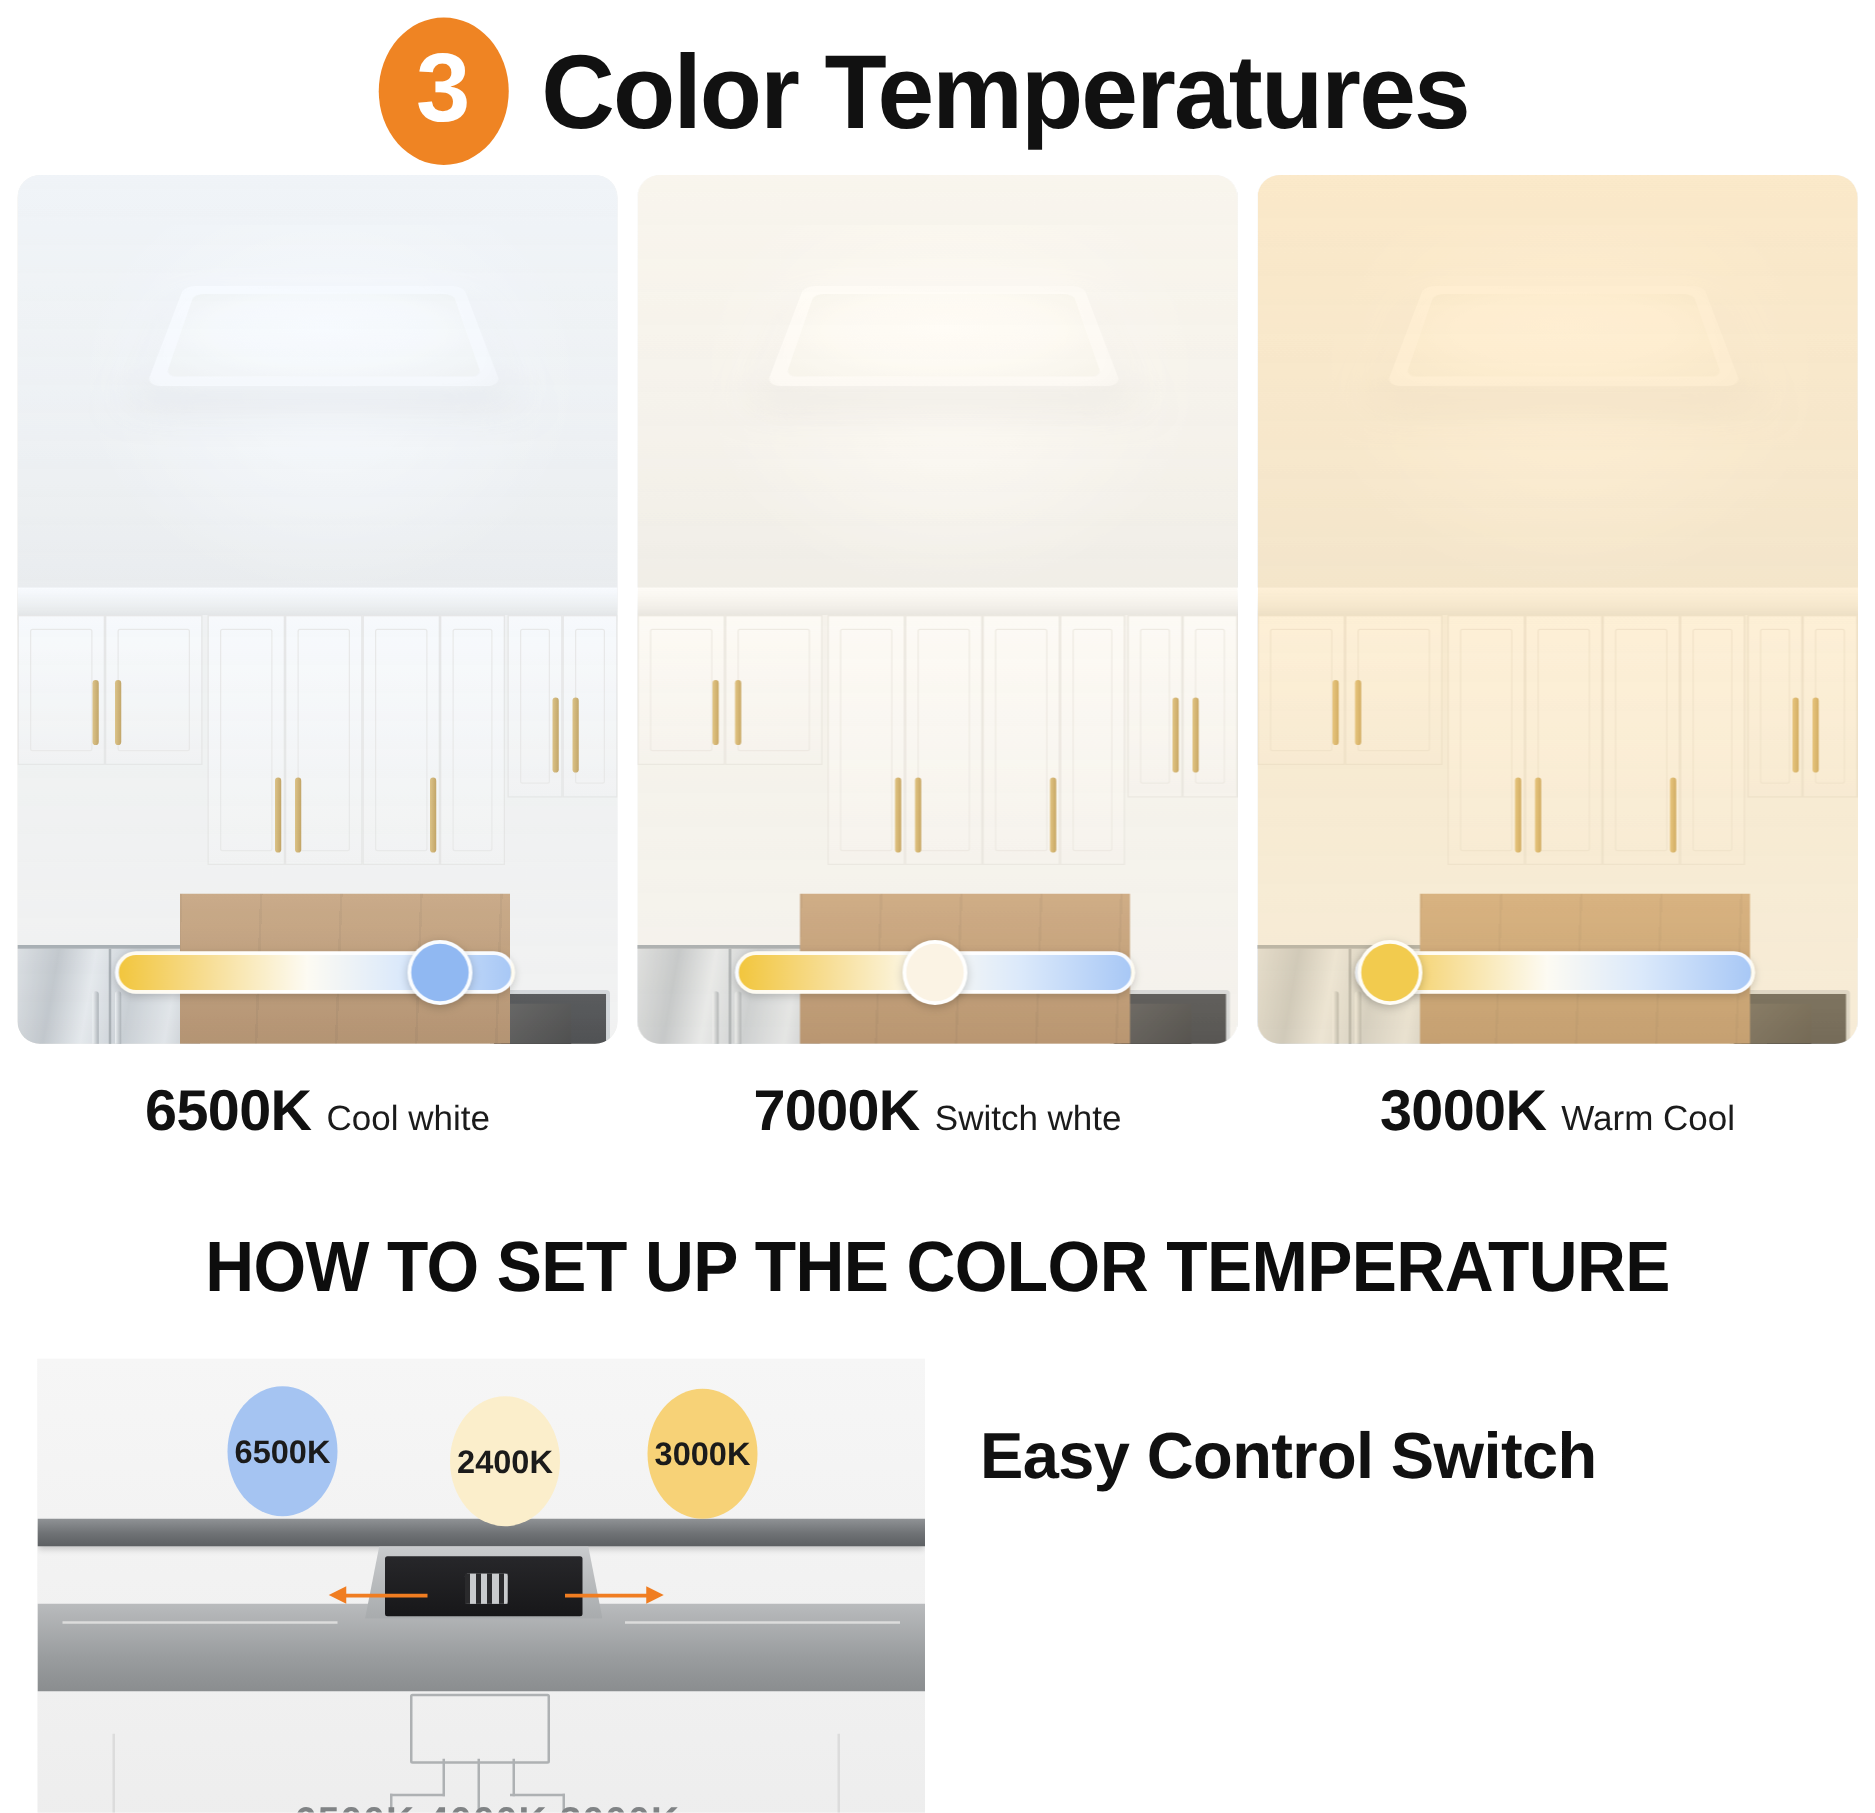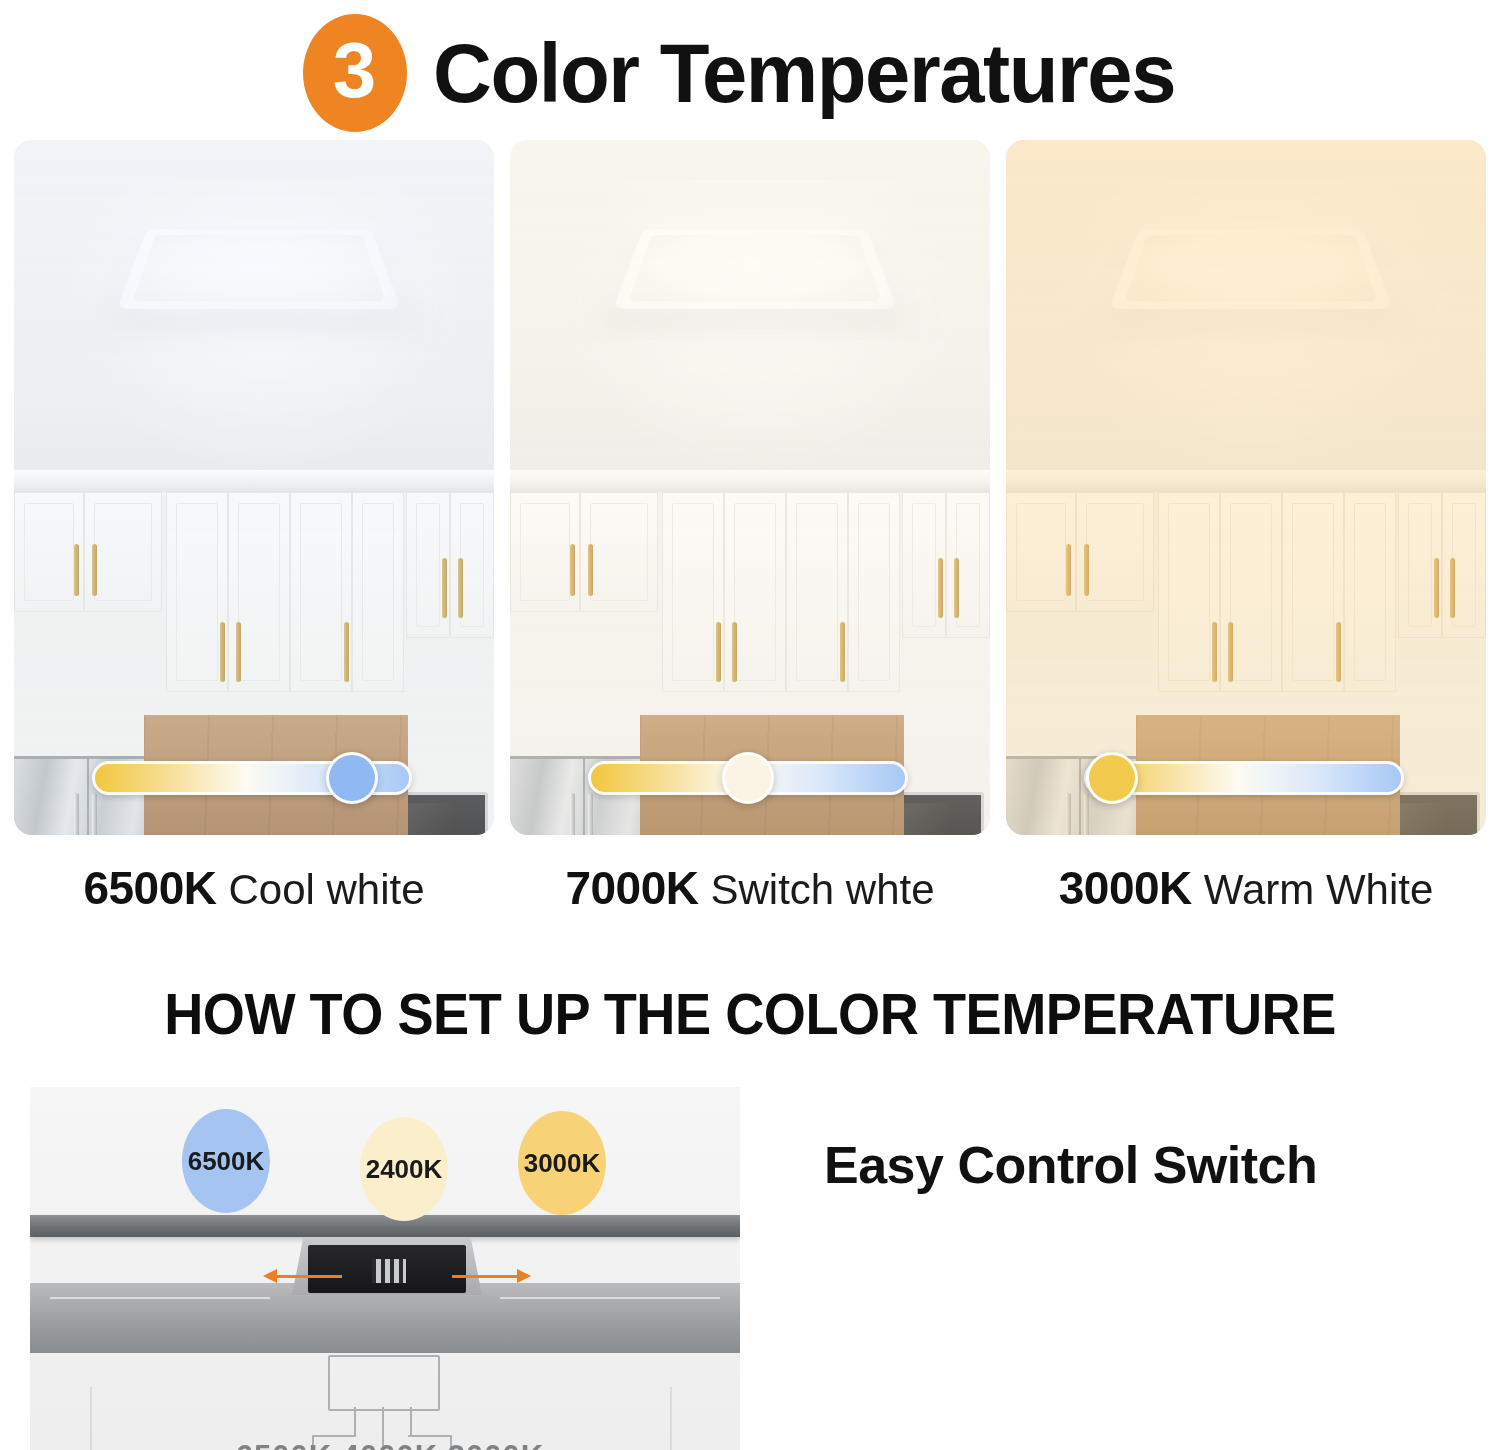--- a/index.html
+++ b/index.html
@@ -151,21 +151,21 @@
   .knob-neutral{background:#fbf3e4;}
   .knob-warm{background:#f2cb4e;}
 
   
   .caption{
     margin-top:26px;
     display:flex;align-items:baseline;justify-content:center;gap:12px;
     white-space:nowrap;
   }
   .cap-k{font-size:46px;font-weight:bold;color:#111;letter-spacing:-.5px;}
-  .cap-n{font-size:42px;color:#1b1b1b;font-weight:400;}
+  .cap-n{font-size:28px;color:#1b1b1b;font-weight:400;}
 
   
   .howto{
     text-align:center;
     font-size:57px;font-weight:bold;color:#0d0d0d;
     letter-spacing:-.5px;
     margin-top:66px;
     transform:scaleX(.95);
   }
 
@@ -232,21 +232,21 @@
   .schematic .box{position:absolute;left:40px;top:0;width:108px;height:52px;border:2px solid #aeb1b3;border-radius:2px;}
   .schematic .v{position:absolute;width:2px;background:#aeb1b3;}
   .schematic .h{position:absolute;height:2px;background:#aeb1b3;}
   .klabels{
     position:absolute;left:200px;top:352px;width:320px;
     text-align:center;font-size:31px;font-weight:bold;color:#808385;
     letter-spacing:1px;white-space:nowrap;
   }
   .seam{position:absolute;background:#dcdcdc;}
 
-  .rightcol{padding-top:48px;flex:1;margin-left:40px;}
+  .rightcol{padding-top:48px;flex:1;}
   .rc-title{font-size:52px;font-weight:bold;color:#111;letter-spacing:-.5px;}
   .rc-steps{margin-top:26px;}
   .rc-step{
     font-size:37px;color:#111;line-height:1.45;font-weight:400;
     max-width:640px;
   }
 </style>
 </head>
 <body>
 
@@ -398,21 +398,21 @@
 
         </div>
         <div class="tint tint-warm"></div>
       </div>
       <div class="slider">
         <div class="knob knob-warm" style="left:8%;"></div>
       </div>
     </div>
     <div class="caption">
       <span class="cap-k">3000K</span>
-      <span class="cap-n">Warm White</span>
+      <span class="cap-n">Warm Cool</span>
     </div>
   </div>
 </div>
 
 <div class="howto">HOW TO SET UP THE COLOR TEMPERATURE</div>
 
 <div class="bottom">
 
   <div class="diagram">
     <div class="plate"></div>

